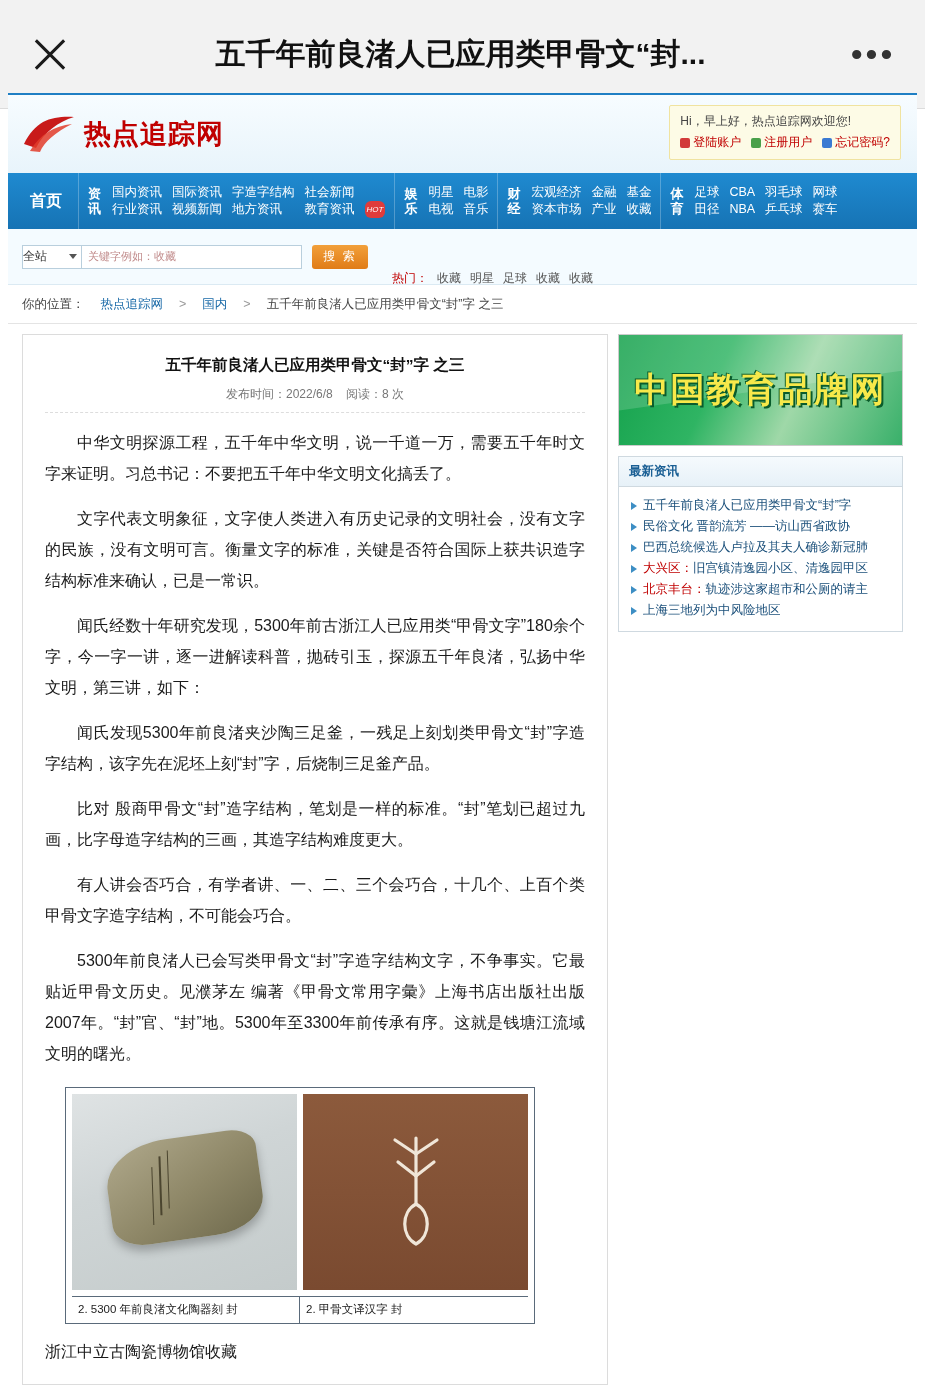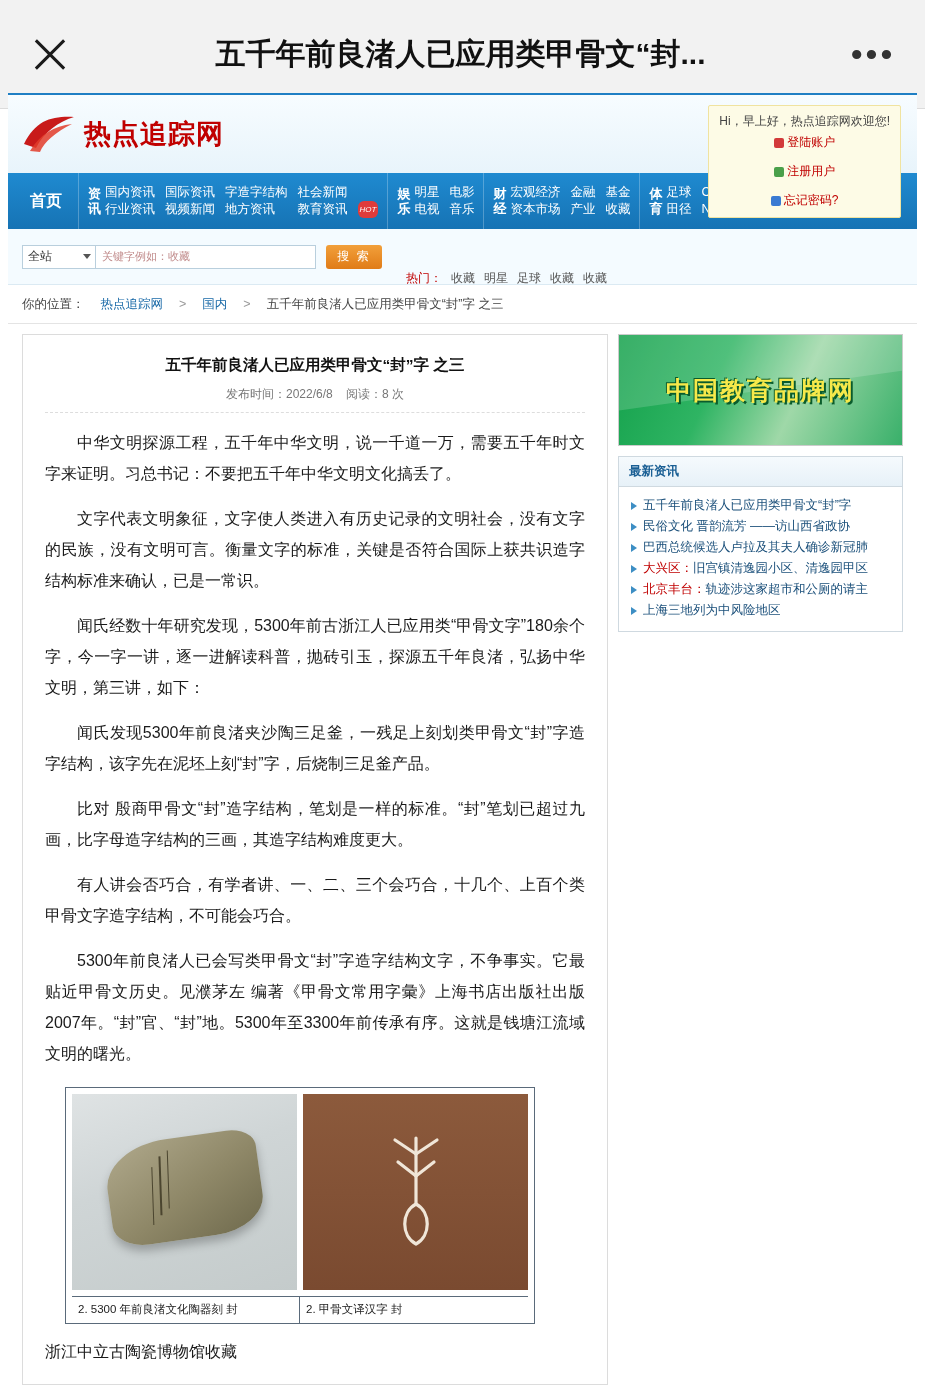--- a/index.html
+++ b/index.html
@@ -114,21 +114,20 @@
     font-size: 12px;
     color: #444;
     line-height: 19px;
     border-radius: 2px;
   }
   .acct-row {
     margin-top: 2px;
     display: flex;
     gap: 10px;
     align-items: center;
-    flex-direction: column;
   }
   .acct {
     color: #c00000;
     font-size: 12px;
     text-decoration: none;
     display: flex;
     align-items: center;
     gap: 3px;
     cursor: pointer;
   }
@@ -159,21 +158,21 @@
     padding: 0 16px;
     font-size: 16px;
     font-weight: bold;
     cursor: pointer;
   }
   .nav-group {
     display: flex;
     align-items: center;
     border-left: 1px solid rgba(255,255,255,0.25);
     padding: 4px 9px;
-    gap: 2px;
+    gap: 9px;
     cursor: pointer;
   }
   .nav-cat {
     font-weight: bold;
     line-height: 15px;
     font-size: 13px;
     width: 15px;
   }
   .nav-cols {
     display: flex;
@@ -203,27 +202,26 @@
     background: #f4fbff;
     display: flex;
     align-items: center;
     padding: 0 14px;
     box-sizing: border-box;
     border-bottom: 1px solid #dbeaf3;
     font-size: 12px;
     color: #777;
   }
   .select-site {
-    width: 74px;
+    width: 60px;
     height: 24px;
     border: 1px solid #b9cfdd;
     background: #fff;
     font-size: 12px;
     color: #333;
-    padding-left: 5px;
     box-sizing: border-box;
     display: flex;
     align-items: center;
     justify-content: space-between;
     cursor: pointer;
   }
   .caret {
     width: 0; height: 0;
     border-left: 4px solid transparent;
     border-right: 4px solid transparent;
@@ -427,21 +425,21 @@
     position: absolute;
     left: -10%;
     top: -40%;
     width: 120%;
     height: 90%;
     background: rgba(255,255,255,0.16);
     transform: rotate(-8deg);
   }
   .banner-text {
     position: relative;
-    font-size: 25px;
+    font-size: 34px;
     font-weight: bold;
     color: #f7e94a;
     text-shadow: 2px 2px 0 #0a5c2c, -1px -1px 0 #0a5c2c;
     letter-spacing: 2px;
     text-align: right;
   }
   .news-box {
     border: 1px solid #cfd9e0;
     background: #fff;
   }

